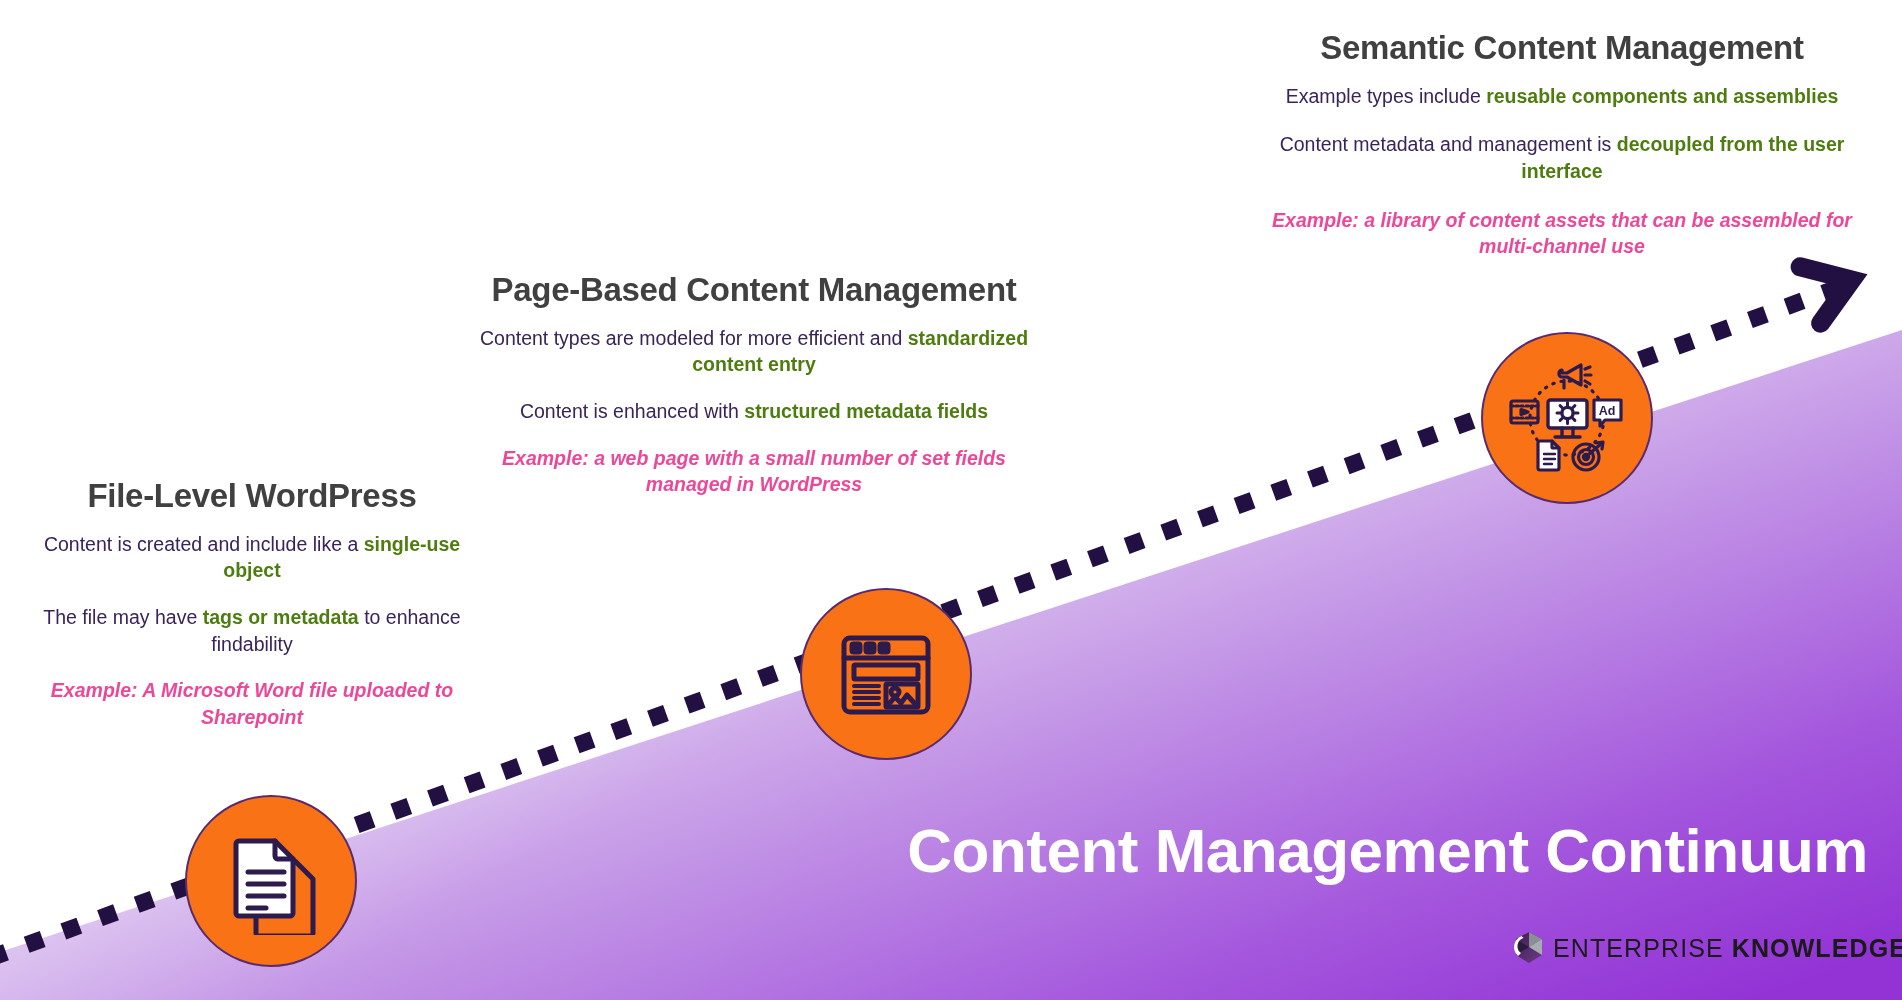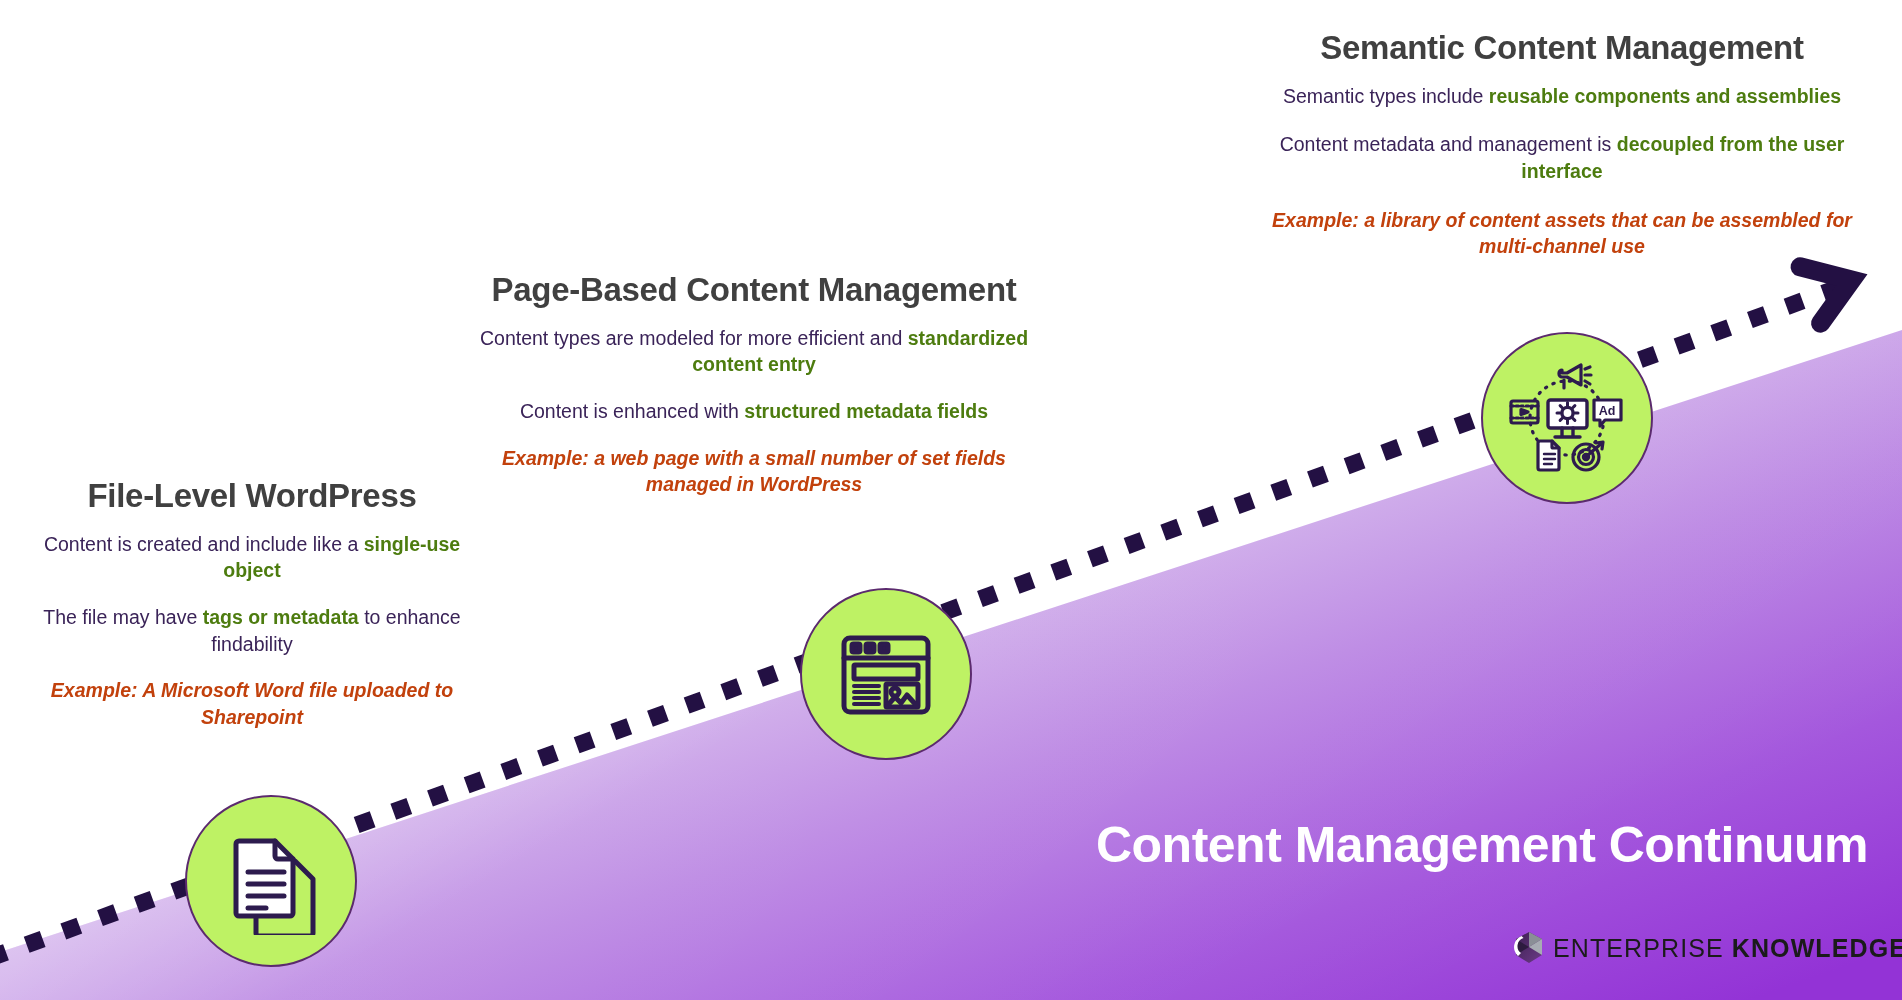--- a/index.html
+++ b/index.html
@@ -38,21 +38,21 @@
     width: 1902px;
     height: 1000px;
     z-index: 3;
     pointer-events: none;
   }
 
   
   .stage-circle {
     position: absolute;
     border-radius: 50%;
-    background: #bef264;
+    background: #f97316;
     border: 2px solid #5b2a6e;
     z-index: 4;
     display: flex;
     align-items: center;
     justify-content: center;
   }
   .stage-circle svg { display: block; }
 
   #circle-file  { left: 185px;  top: 795px; width: 172px; height: 172px; }
   #circle-page  { left: 800px;  top: 588px; width: 172px; height: 172px; }
@@ -83,42 +83,42 @@
     color: #3a2358;
     margin-bottom: 20px;
   }
   .stage-point b { font-weight: 700; color: #4d7c0f; }
 
   .stage-example {
     font-size: 19.5px;
     font-weight: 700;
     font-style: italic;
     line-height: 1.36;
-    color: #c2410c;
+    color: #ec4899;
   }
 
   #text-file { left: 42px;  top: 478px; width: 420px; }
   #text-page { left: 474px; top: 272px; width: 560px; }
   #text-sem  { left: 1262px; top: 30px; width: 600px; }
 
   #text-file .stage-heading { font-size: 33px; }
   #text-page .stage-heading { font-size: 33px; }
   #text-sem  .stage-heading { font-size: 33px; }
 
   #text-sem .stage-point { margin-bottom: 22px; }
 
   
   #main-title {
     position: absolute;
     left: 748px;
     top: 820px;
     width: 1120px;
     text-align: right;
     z-index: 6;
-    font-size: 50px;
+    font-size: 62px;
     font-weight: 700;
     letter-spacing: -0.5px;
     color: #ffffff;
     line-height: 1;
     white-space: nowrap;
   }
 
   
   #logo {
     position: absolute;
@@ -286,21 +286,21 @@
     </div>
     <div class="stage-point">
       <span>Content is enhanced with </span><b>structured metadata fields</b><span></span>
     </div>
     <div class="stage-example">Example: a web page with a small number of set fields managed in WordPress</div>
   </div>
 
   <div class="stage-text" id="text-sem">
     <div class="stage-heading">Semantic Content Management</div>
     <div class="stage-point">
-      <span>Semantic types include </span><b>reusable components and assemblies</b><span></span>
+      <span>Example types include </span><b>reusable components and assemblies</b><span></span>
     </div>
     <div class="stage-point">
       <span>Content metadata and management is </span><b>decoupled from the user interface</b><span></span>
     </div>
     <div class="stage-example">Example: a library of content assets that can be assembled for multi-channel use</div>
   </div>
 
   <div id="main-title">Content Management Continuum</div>
 
   <div id="logo">

